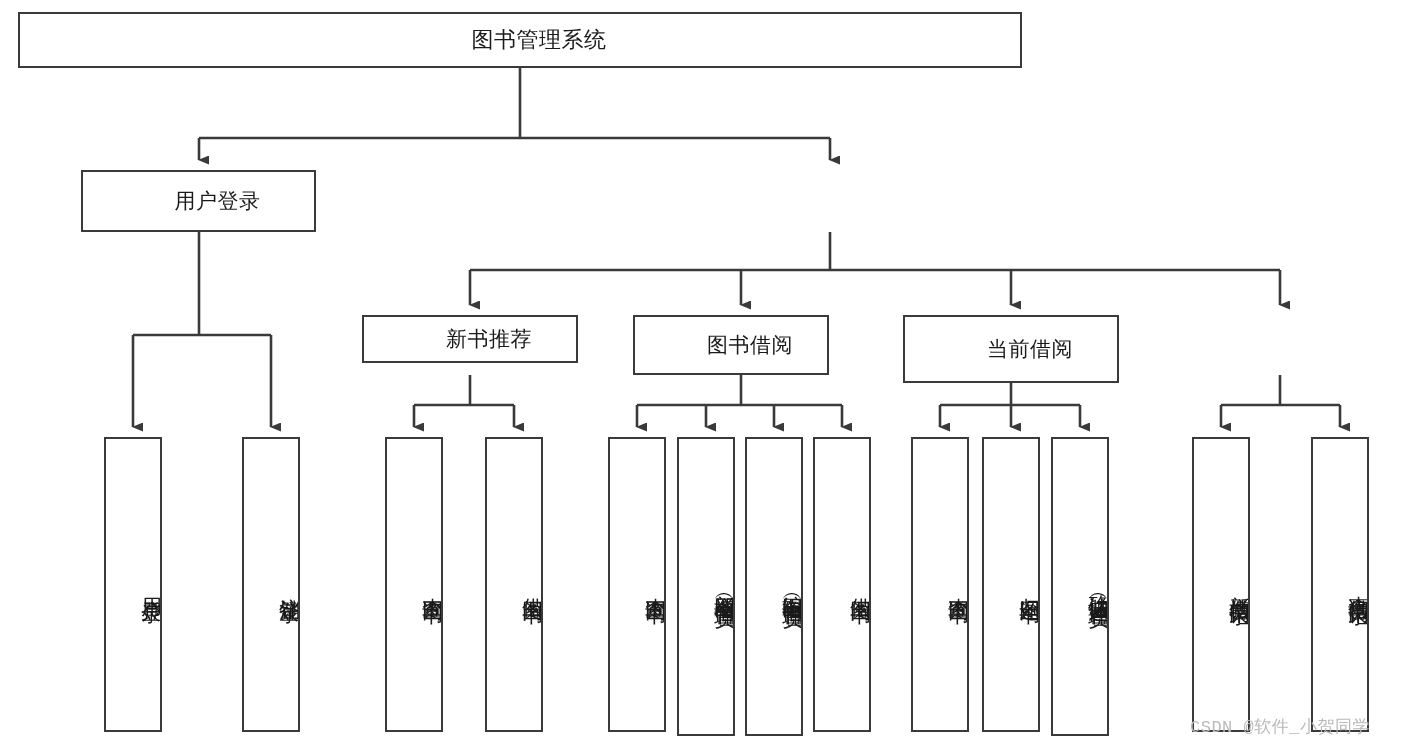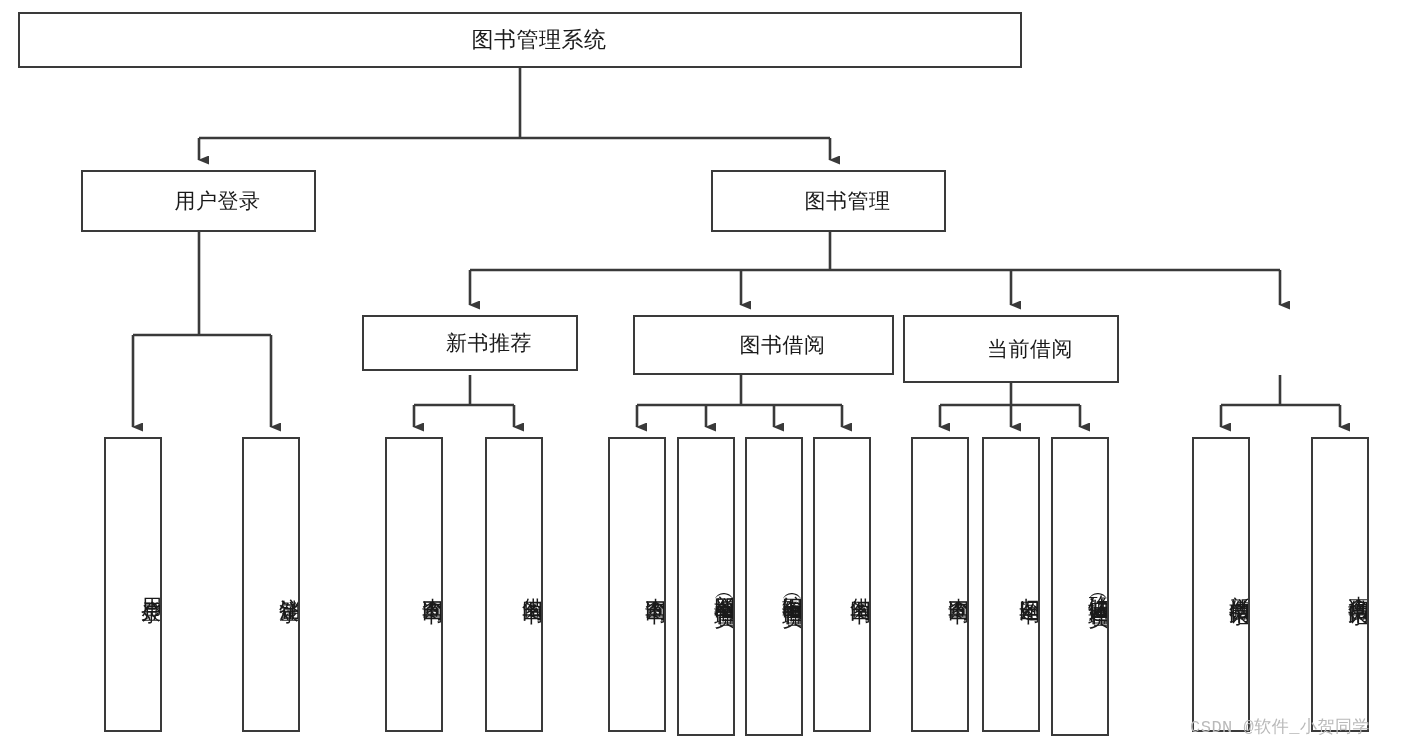--- a/index.html
+++ b/index.html
@@ -112,28 +112,25 @@
     </g>
   </svg>
 
   <div class="node-box horiz root" style="left: 18px; top: 12px; width: 1004px; height: 56px;">
     <span class="node-label">图书管理系统</span>
   </div>
 
   <div class="node-box horiz" style="left: 81px; top: 170px; width: 235px; height: 62px;">
     <span class="node-label">用户登录</span>
   </div>
-  <div class="node-box horiz" style="left: 711px; top: 170px; width: 235px; height: 62px;">
-    <span class="node-label">图书管理</span>
-  </div>
 
-  <div class="node-box horiz" style="left: 362px; top: 315px; width: 216px; height: 56px; justify-content: center;">
+  <div class="node-box horiz" style="left: 362px; top: 315px; width: 216px; height: 48px; justify-content: center;">
     <span class="node-label">新书推荐</span>
   </div>
-  <div class="node-box horiz" style="left: 633px; top: 315px; width: 261px; height: 60px;">
+  <div class="node-box horiz" style="left: 633px; top: 315px; width: 196px; height: 60px;">
     <span class="node-label">图书借阅</span>
   </div>
   <div class="node-box horiz" style="left: 903px; top: 315px; width: 216px; height: 68px;">
     <span class="node-label">当前借阅</span>
   </div>
 
   <div class="node-box vert" style="left: 104px; top: 437px; width: 58px; height: 295px;">
     <span class="node-label">用户登录</span>
   </div>
   <div class="node-box vert" style="left: 242px; top: 437px; width: 58px; height: 295px;">

